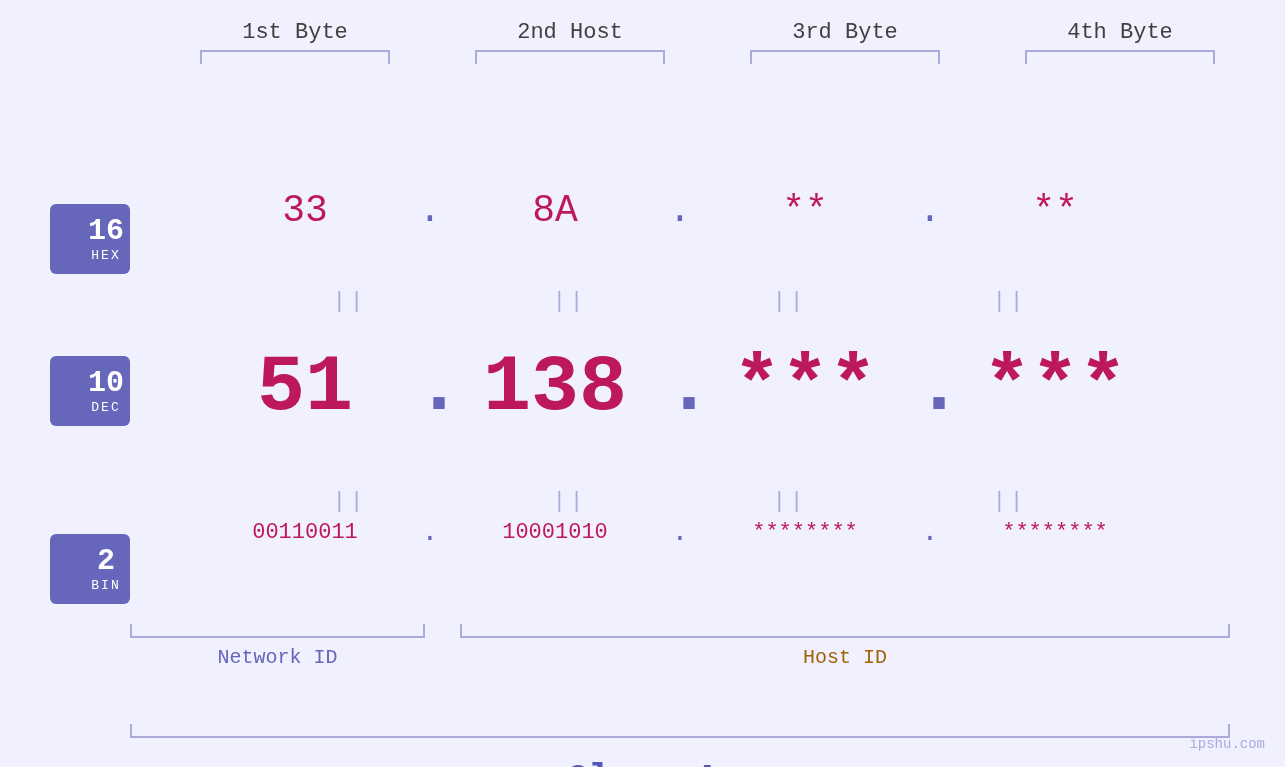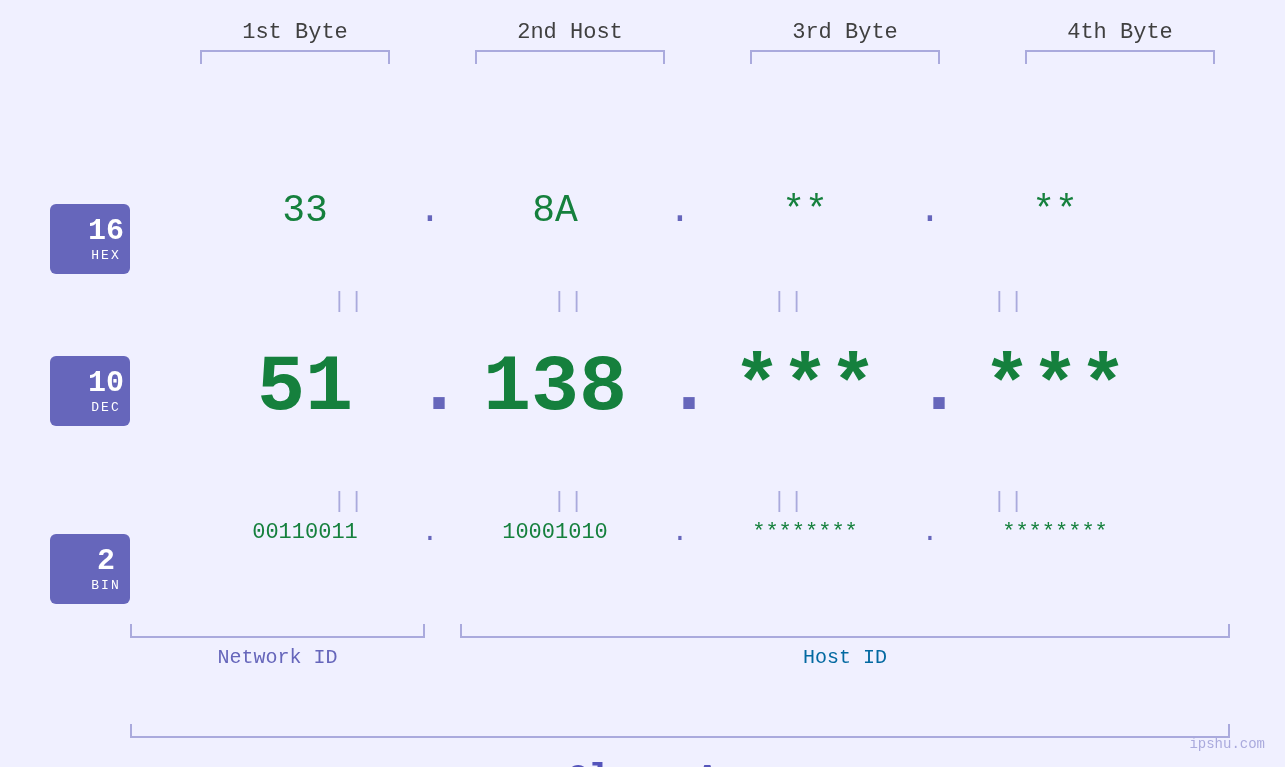--- a/index.html
+++ b/index.html
@@ -148,21 +148,21 @@
       width: 220px;
       text-align: center;
       font-size: 22px;
       color: #aaaadd;
     }
 
     
     .byte-val {
       text-align: center;
       width: 220px;
-      color: #15803d;
+      color: #be185d;
     }
 
     .byte-dot {
       color: #6666bb;
       font-size: 28px;
       width: 30px;
       text-align: center;
     }
 
     .hex-val {
@@ -231,21 +231,21 @@
     .network-id-label {
       width: 295px;
       text-align: center;
       color: #6666bb;
       font-size: 20px;
     }
 
     .host-id-label {
       width: 770px;
       text-align: center;
-      color: #0369a1;
+      color: #a16207;
       font-size: 20px;
       margin-left: 35px;
     }
 
     
     .outer-bracket {
       position: absolute;
       top: 650px;
       left: 130px;
       width: 1100px;

